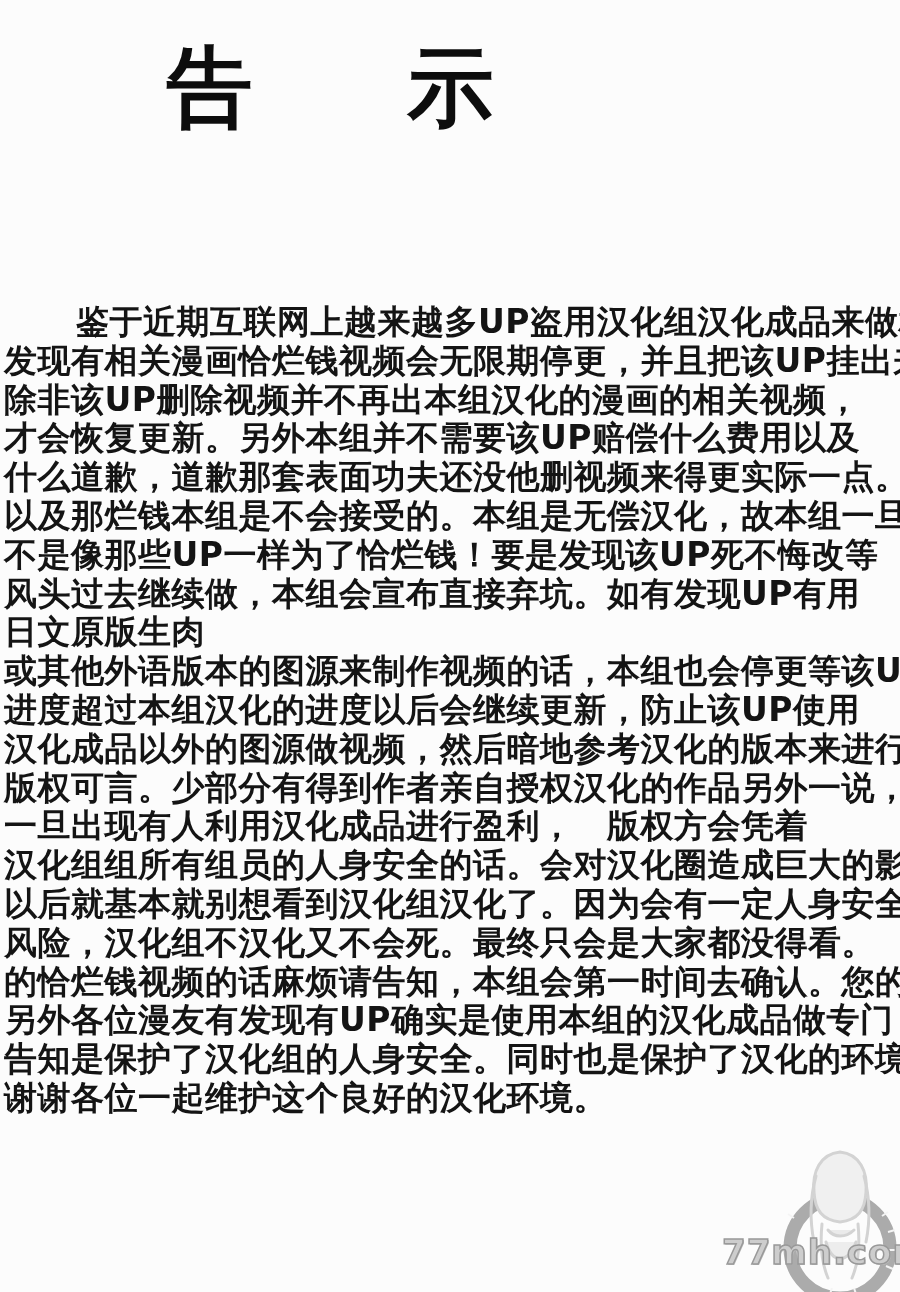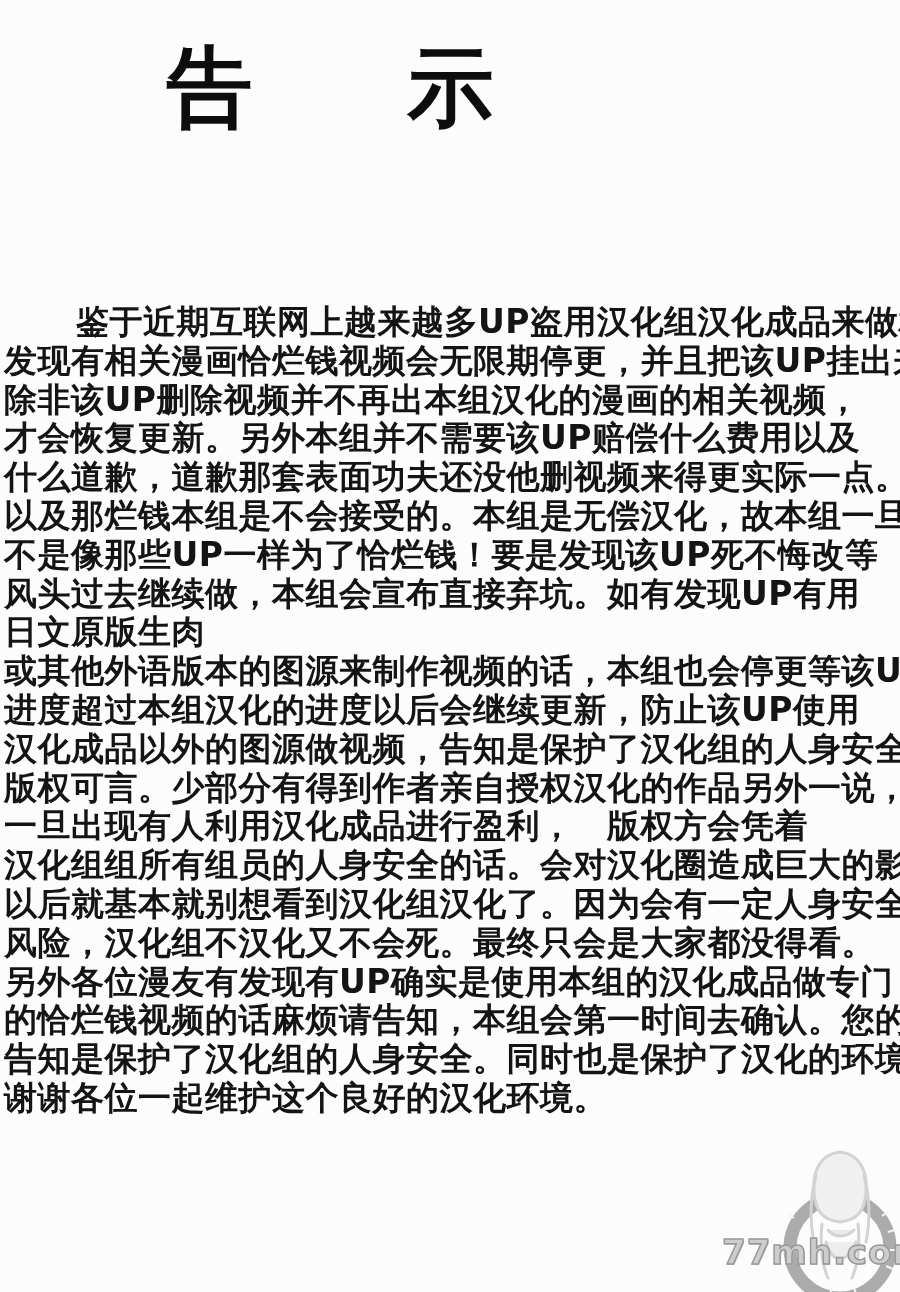--- a/index.html
+++ b/index.html
@@ -89,28 +89,28 @@
     <div class="line">发现有相关漫画恰烂钱视频会无限期停更，并且把该UP挂出来，</div>
     <div class="line">除非该UP删除视频并不再出本组汉化的漫画的相关视频，</div>
     <div class="line">才会恢复更新。另外本组并不需要该UP赔偿什么费用以及</div>
     <div class="line">什么道歉，道歉那套表面功夫还没他删视频来得更实际一点。</div>
     <div class="line">以及那烂钱本组是不会接受的。本组是无偿汉化，故本组一旦</div>
     <div class="line">不是像那些UP一样为了恰烂钱！要是发现该UP死不悔改等</div>
     <div class="line">风头过去继续做，本组会宣布直接弃坑。如有发现UP有用</div>
     <div class="line">日文原版生肉</div>
     <div class="line">或其他外语版本的图源来制作视频的话，本组也会停更等该UP的</div>
     <div class="line">进度超过本组汉化的进度以后会继续更新，防止该UP使用</div>
-    <div class="line">汉化成品以外的图源做视频，告知是保护了汉化组的人身安全</div>
+    <div class="line">汉化成品以外的图源做视频，然后暗地参考汉化的版本来进行</div>
     <div class="line">版权可言。少部分有得到作者亲自授权汉化的作品另外一说，</div>
     <div class="line">一旦出现有人利用汉化成品进行盈利，　版权方会凭着</div>
     <div class="line">汉化组组所有组员的人身安全的话。会对汉化圈造成巨大的影响，</div>
     <div class="line">以后就基本就别想看到汉化组汉化了。因为会有一定人身安全的</div>
     <div class="line">风险，汉化组不汉化又不会死。最终只会是大家都没得看。</div>
+    <div class="line">的恰烂钱视频的话麻烦请告知，本组会第一时间去确认。您的</div>
     <div class="line">另外各位漫友有发现有UP确实是使用本组的汉化成品做专门</div>
-    <div class="line">的恰烂钱视频的话麻烦请告知，本组会第一时间去确认。您的</div>
     <div class="line">告知是保护了汉化组的人身安全。同时也是保护了汉化的环境</div>
     <div class="line">谢谢各位一起维护这个良好的汉化环境。</div>
   </div>
 
   <div class="watermark">
     <svg width="140" height="146" viewBox="0 0 140 146">
 
       <circle cx="70" cy="102" r="50" fill="none" stroke="#a3a3a3" stroke-width="13"></circle>
 
       <g fill="none" stroke="#cfcfcf" stroke-width="3" stroke-linecap="round">

